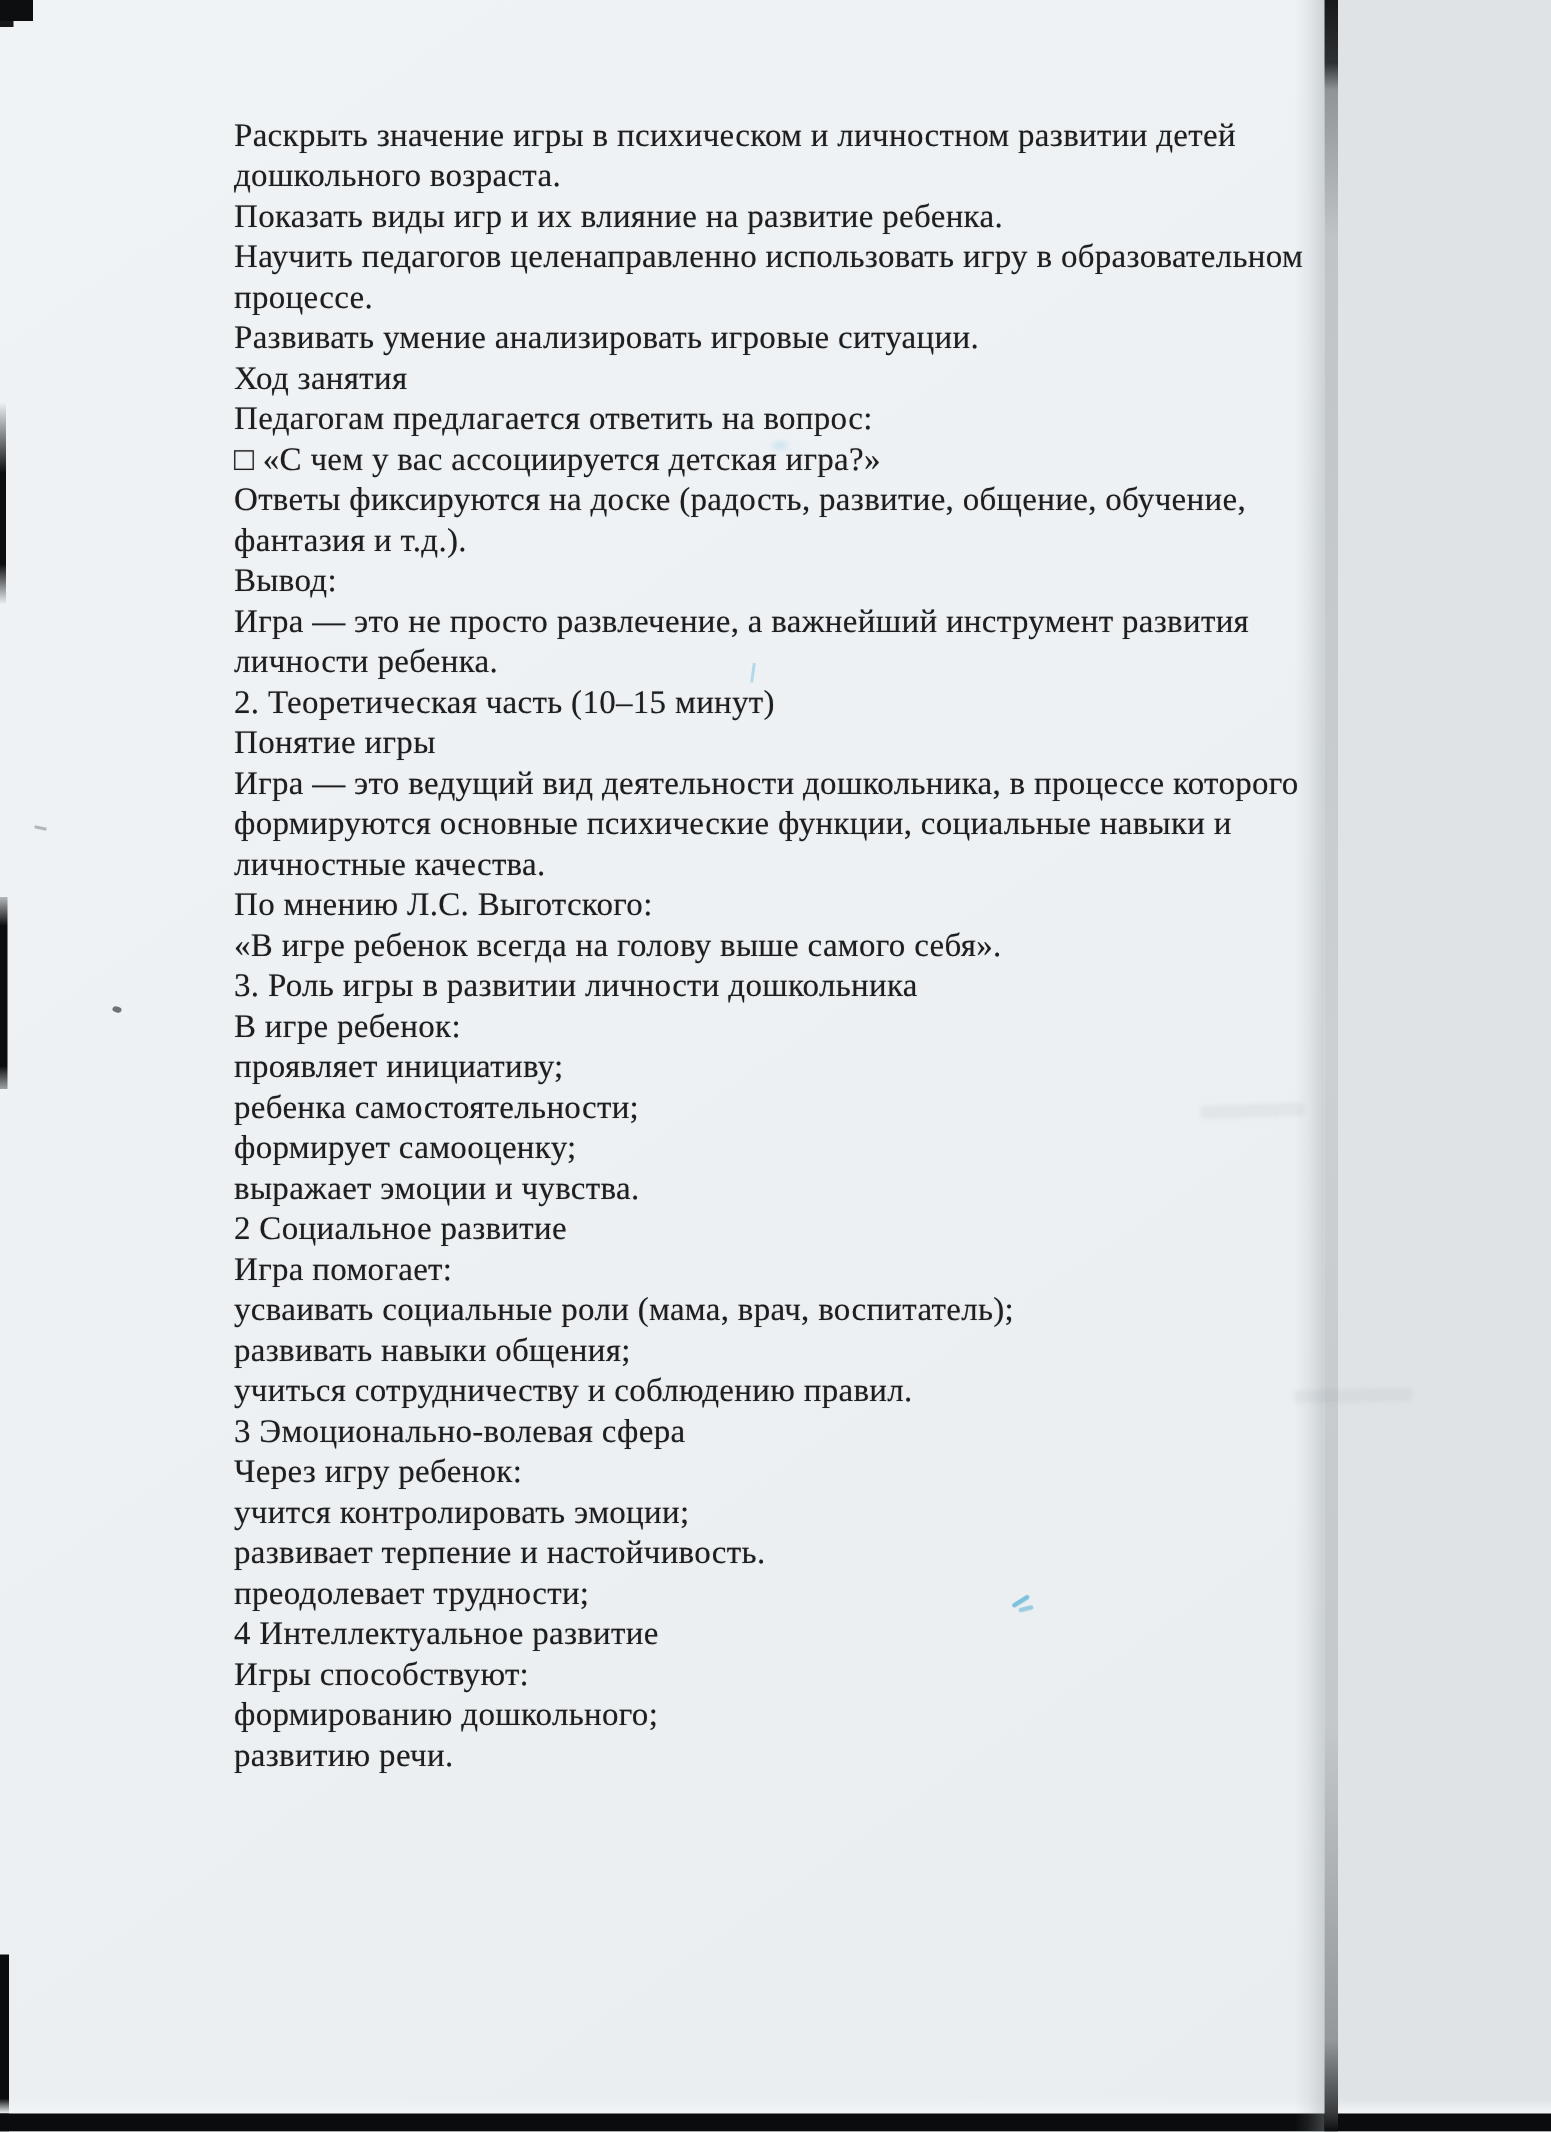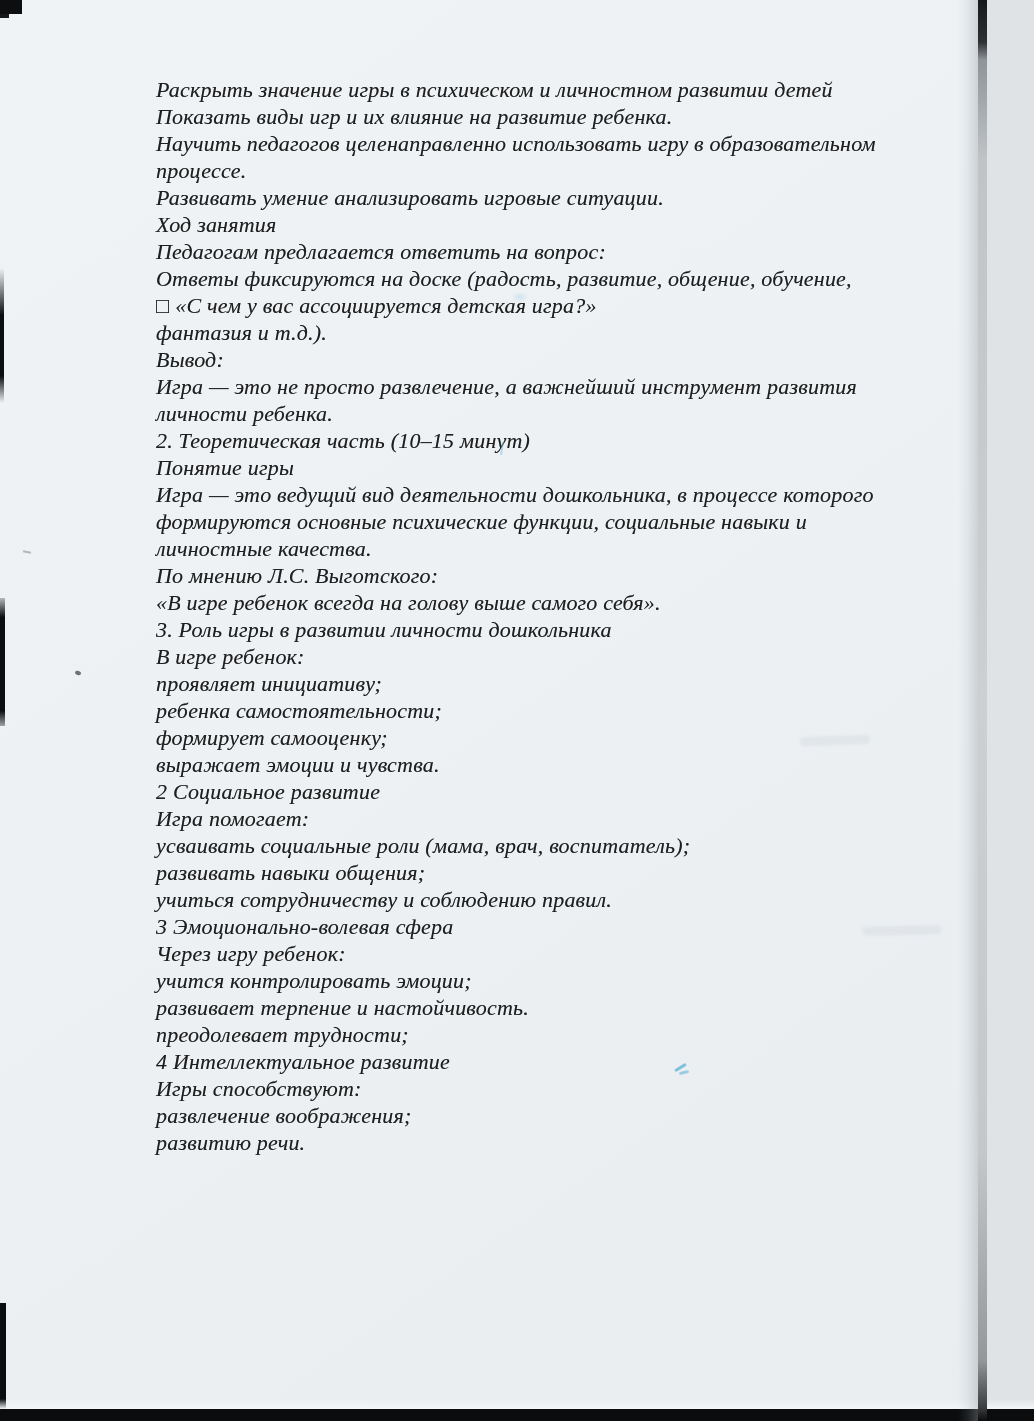--- a/index.html
+++ b/index.html
@@ -2,23 +2,22 @@
 <html><head>
 <meta charset="utf-8">
 <style>
   html, body { margin:0; padding:0; }
   body {
     width:1034px; height:1421px; overflow:hidden;
     background:#dfe3e6;
     font-family:"Liberation Serif","DejaVu Serif",serif;
   }
   .scan {
-    position:relative; width:987px; height:1421px;
+    position:relative; width:892px; height:1421px;
     background:linear-gradient(145deg,#f0f3f6 0%, #edf1f4 45%, #e9edf0 100%);
-    font-style:italic;
   }
   .text-block {
     position:absolute; left:156px; top:76px; width:830px;
     font-size:22px; line-height:27px; color:#1e1e1e;
     text-shadow:0 0 0.6px rgba(30,30,30,0.45);
     letter-spacing:0.2px;
   }
   .line { height:27px; white-space:nowrap; }
 
   .artifact { position:absolute; pointer-events:none; }
@@ -56,28 +55,29 @@
   .speck-b { left:23px; top:551px; width:8px; height:2px; background:rgba(90,92,95,0.40);
     transform:rotate(12deg); }
 </style>
 </head>
 <body>
 
 <div class="scan">
 
   <div class="text-block">
     <div class="line">Раскрыть значение игры в психическом и личностном развитии детей</div>
+    <div class="line">дошкольного возраста.</div>
     <div class="line">Показать виды игр и их влияние на развитие ребенка.</div>
     <div class="line">Научить педагогов целенаправленно использовать игру в образовательном</div>
     <div class="line">процессе.</div>
     <div class="line">Развивать умение анализировать игровые ситуации.</div>
     <div class="line">Ход занятия</div>
     <div class="line">Педагогам предлагается ответить на вопрос:</div>
+    <div class="line">□ «С чем у вас ассоциируется детская игра?»</div>
     <div class="line">Ответы фиксируются на доске (радость, развитие, общение, обучение,</div>
-    <div class="line">□ «С чем у вас ассоциируется детская игра?»</div>
     <div class="line">фантазия и т.д.).</div>
     <div class="line">Вывод:</div>
     <div class="line">Игра — это не просто развлечение, а важнейший инструмент развития</div>
     <div class="line">личности ребенка.</div>
     <div class="line">2. Теоретическая часть (10–15 минут)</div>
     <div class="line">Понятие игры</div>
     <div class="line">Игра — это ведущий вид деятельности дошкольника, в процессе которого</div>
     <div class="line">формируются основные психические функции, социальные навыки и</div>
     <div class="line">личностные качества.</div>
     <div class="line">По мнению Л.С. Выготского:</div>
@@ -93,21 +93,21 @@
     <div class="line">усваивать социальные роли (мама, врач, воспитатель);</div>
     <div class="line">развивать навыки общения;</div>
     <div class="line">учиться сотрудничеству и соблюдению правил.</div>
     <div class="line">3 Эмоционально-волевая сфера</div>
     <div class="line">Через игру ребенок:</div>
     <div class="line">учится контролировать эмоции;</div>
     <div class="line">развивает терпение и настойчивость.</div>
     <div class="line">преодолевает трудности;</div>
     <div class="line">4 Интеллектуальное развитие</div>
     <div class="line">Игры способствуют:</div>
-    <div class="line">развлечение воображения;</div>
+    <div class="line">формированию дошкольного;</div>
     <div class="line">развитию речи.</div>
   </div>
 
   <div class="artifact corner-tl"></div>
   <div class="artifact corner-tl2"></div>
   <div class="artifact strip-left-a"></div>
   <div class="artifact strip-left-b"></div>
   <div class="artifact strip-left-c"></div>
   <div class="artifact edge-bottom-light"></div>
   <div class="artifact bar-bottom"></div>

